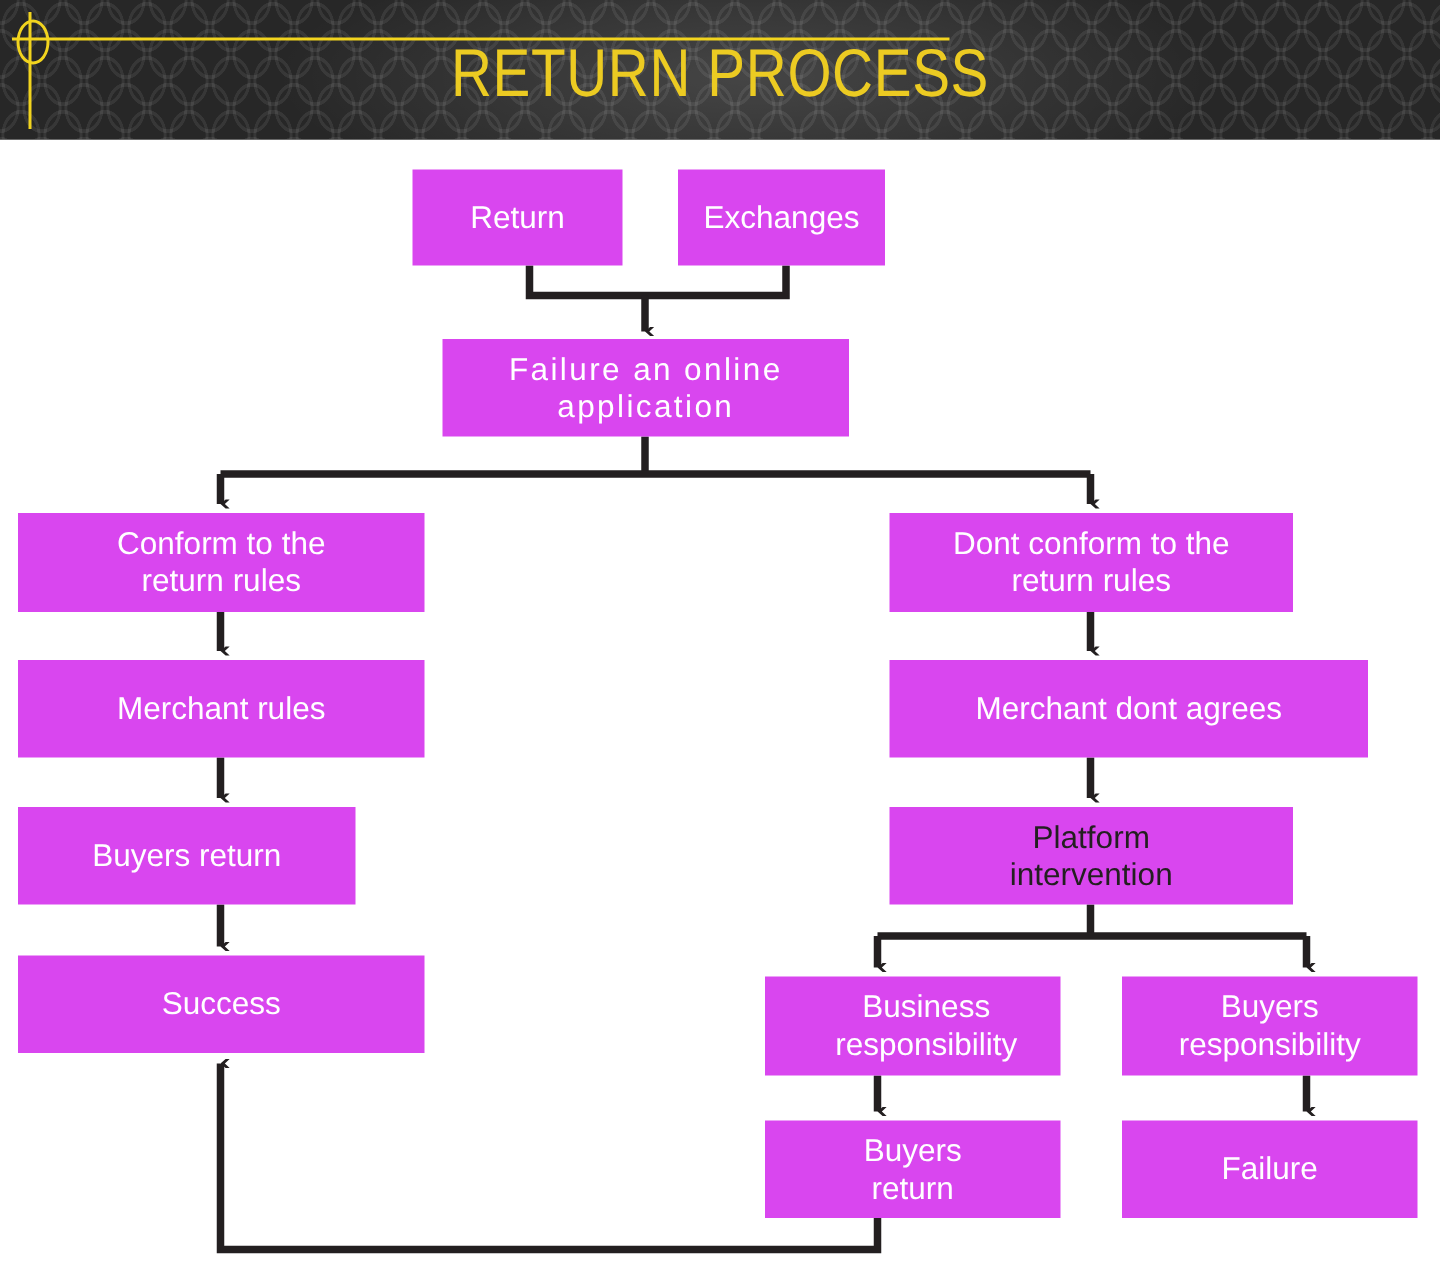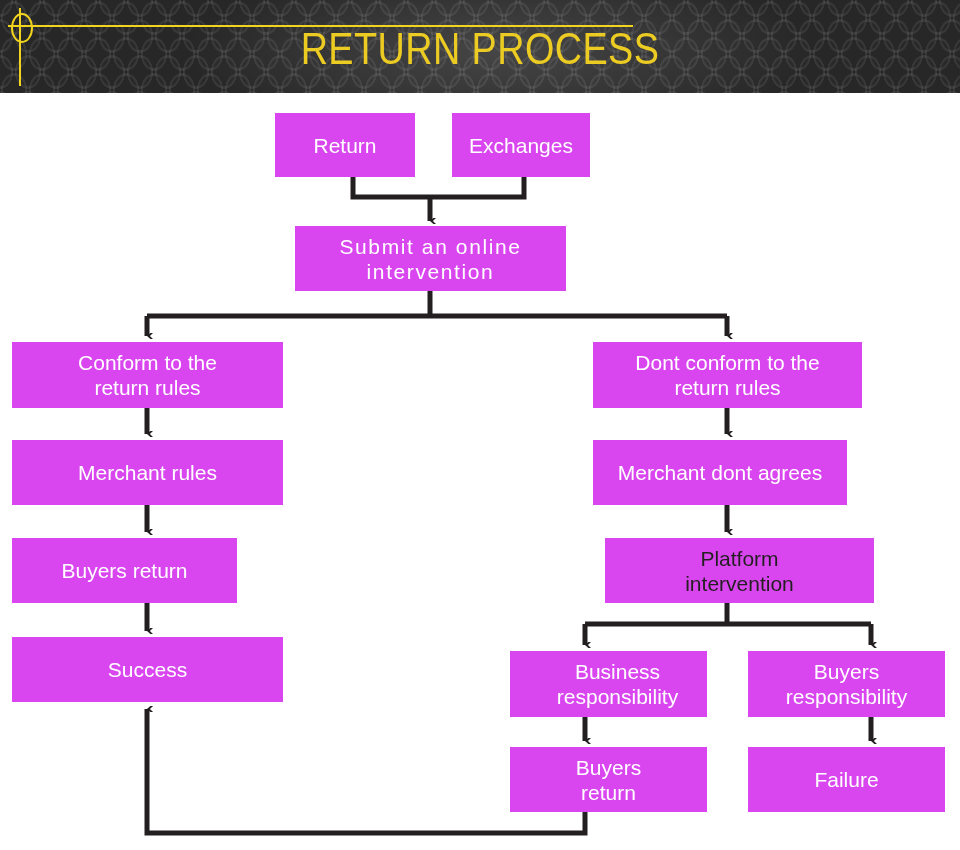--- a/index.html
+++ b/index.html
@@ -76,22 +76,22 @@
 
   
   #n-return      {left:275px;top:20px; width:140px;height:64px;}
   #n-exchanges   {left:452px;top:20px; width:138px;height:64px;}
   #n-submit      {left:295px;top:133px;width:271px;height:65px;}
   #n-conform     {left:12px; top:249px;width:271px;height:66px;}
   #n-merchagrees {left:12px; top:347px;width:271px;height:65px;}
   #n-buyersreturn{left:12px; top:445px;width:225px;height:65px;}
   #n-success     {left:12px; top:544px;width:271px;height:65px;}
   #n-dontconform {left:593px;top:249px;width:269px;height:66px;}
-  #n-merchdont   {left:593px;top:347px;width:254px;height:65px;}
-  #n-platform    {left:593px;top:445px;width:269px;height:65px;margin-left:12px;}
+  #n-merchdont   {left:593px;top:347px;width:319px;height:65px;}
+  #n-platform    {left:593px;top:445px;width:269px;height:65px;}
   #n-bizresp     {left:510px;top:558px;width:197px;height:66px;padding-left:24px;}
   #n-buyersresp  {left:748px;top:558px;width:197px;height:66px;}
   #n-buyersret2  {left:510px;top:654px;width:197px;height:65px;}
   #n-failure     {left:748px;top:654px;width:197px;height:65px;}
 </style>
 </head>
 <body>
 
 <div id="header">
   <div class="pattern"></div>
@@ -139,21 +139,21 @@
 
       <path d="M585,624 L585,648" marker-end="url(#ah)"></path>
       <path d="M871,624 L871,648" marker-end="url(#ah)"></path>
 
       <path d="M585,719 L585,740 L147,740 L147,616" marker-end="url(#ahu)"></path>
     </g>
   </svg>
 
   <div class="node" id="n-return">Return</div>
   <div class="node" id="n-exchanges">Exchanges</div>
-  <div class="node spaced" id="n-submit">Submit an online intervention</div>
+  <div class="node spaced" id="n-submit">Failure an online application</div>
 
   <div class="node" id="n-conform">Conform to the<br>return rules</div>
   <div class="node" id="n-merchagrees">Merchant rules</div>
   <div class="node" id="n-buyersreturn">Buyers return</div>
   <div class="node" id="n-success">Success</div>
 
   <div class="node" id="n-dontconform">Dont conform to the<br>return rules</div>
   <div class="node" id="n-merchdont">Merchant dont agrees</div>
   <div class="node dark" id="n-platform">Platform<br>intervention</div>
 

